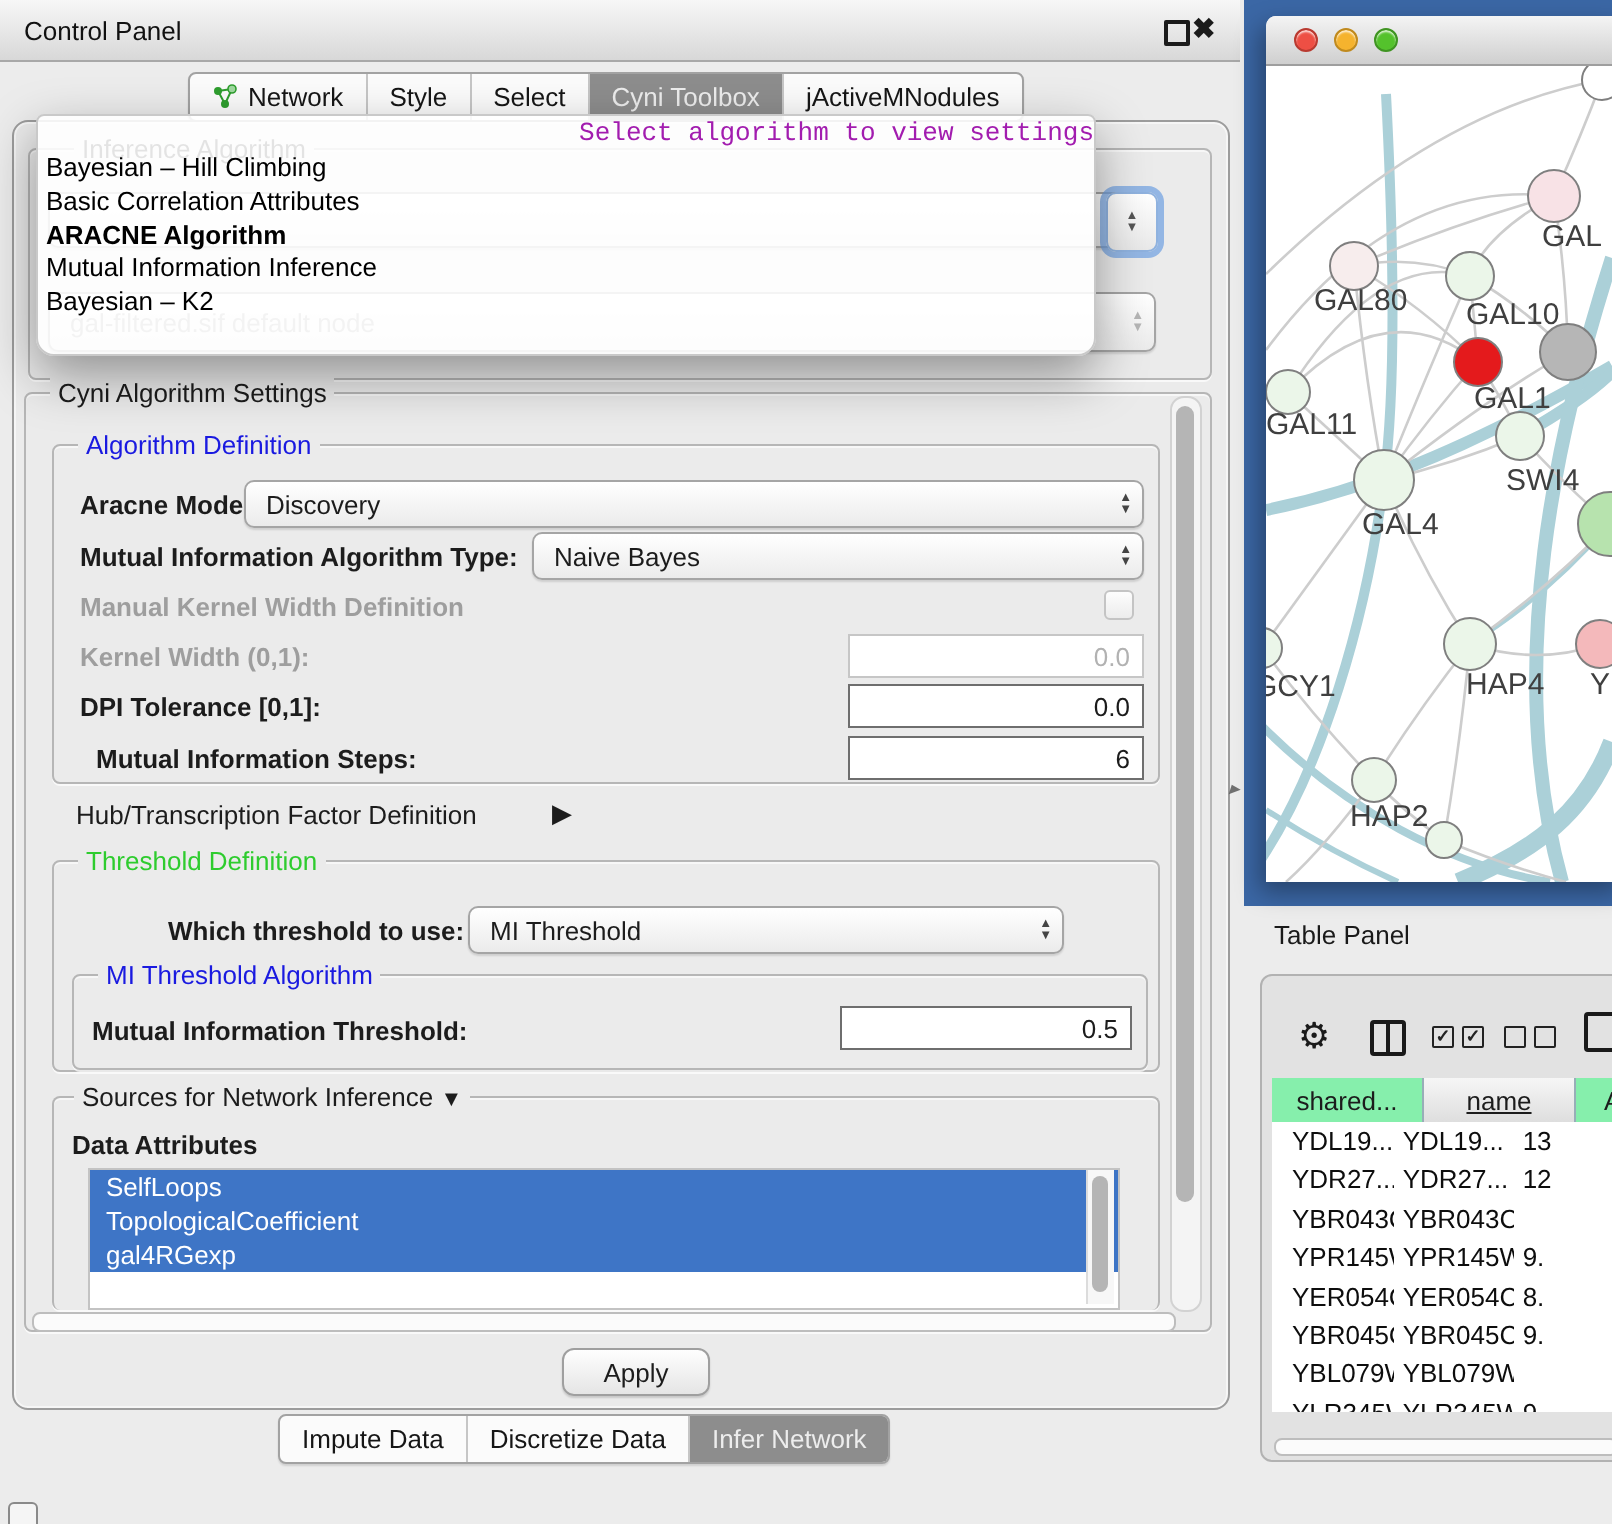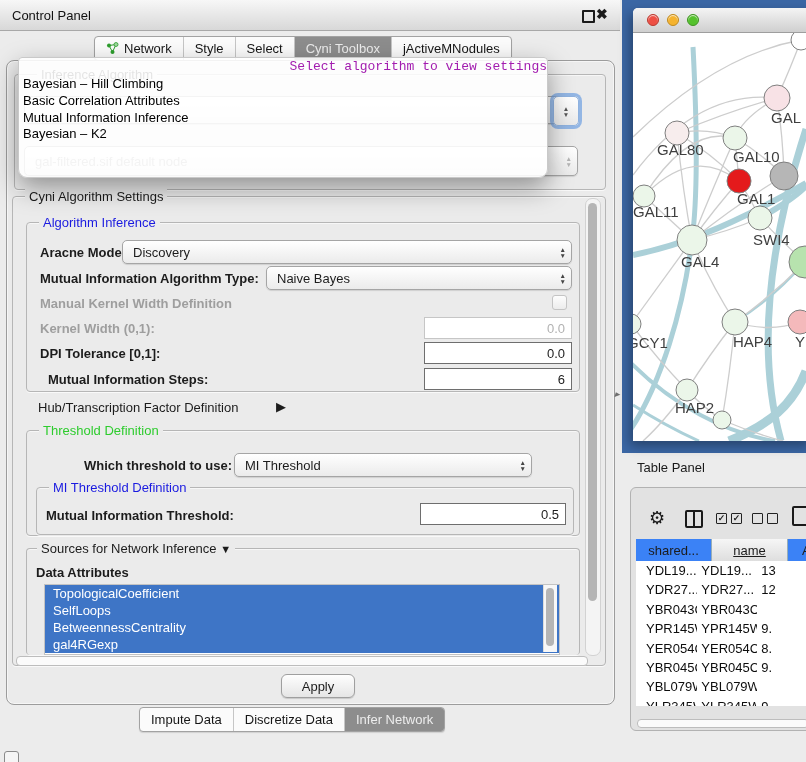--- a/index.html
+++ b/index.html
@@ -69,21 +69,21 @@
     border:1px solid #b2b2b2;border-radius:6px;overflow:hidden;}
   .tbicon{position:absolute;color:#1a1a1a;}
   .colsic{position:absolute;width:14px;height:14px;border:2px solid #1a1a1a;border-radius:2px;}
   .colsic:before{content:"";position:absolute;left:5.5px;top:0;width:2px;height:14px;background:#1a1a1a;}
   .cb{position:absolute;width:9px;height:9px;border:1.6px solid #222;border-radius:1px;
     display:flex;align-items:center;justify-content:center;font-size:9px;font-weight:bold;color:#222;line-height:9px;}
   .docic{position:absolute;width:13px;height:16px;border:2px solid #1a1a1a;border-radius:2px;}
   .tp-head{position:absolute;left:5px;top:51px;display:flex;height:22px;border-bottom:1px solid #8fa6b0;}
   .tp-head .hc{box-sizing:border-box;border-right:1px solid #98aeb8;display:flex;align-items:center;
     justify-content:center;color:#1c1c1c;overflow:hidden;white-space:nowrap;}
-  .tp-head .hc.blue{background:#3b82f6;}
+  .tp-head .hc.blue{background:#86efac;}
   .tp-head .hc.gray{background:linear-gradient(#f6f6f6,#dedede);text-decoration:underline;}
   .tp-body{position:absolute;left:5px;top:73px;width:200px;height:145px;background:#fff;overflow:hidden;}
   .tp-row{display:flex;height:19.4px;line-height:19.4px;color:#0d0d0d;}
   .tp-row span{box-sizing:border-box;overflow:hidden;white-space:nowrap;}
   .cursor-speck{position:absolute;left:615px;top:393px;width:0;height:0;
     border-left:5px solid #5a5a5a;border-bottom:4px solid transparent;border-top:1px solid transparent;
     transform:rotate(18deg);opacity:.85;}
   .corner-ic{position:absolute;left:4px;top:751px;width:13px;height:13px;border:1.5px solid #8a8a8a;
     border-radius:3px;background:#f5f5f5;}
   svg text{font-family:"Liberation Sans",sans-serif;}
@@ -135,34 +135,35 @@
 <div class="combo" style="left:24px;top:146px;width:554px;height:30px;box-sizing:border-box;color:#9c9c9c;">
   <span>gal-filtered.sif default node</span>
   <span class="arr" style="color:#b5b5b5;">▲<br>▼</span>
 </div>
 
 <div class="popup">
   <div class="hdr">Select algorithm to view settings</div>
   <div id="popup-items">
       <div class="it">Bayesian – Hill Climbing</div>
       <div class="it">Basic Correlation Attributes</div>
+      <div class="it sel">ARACNE Algorithm</div>
       <div class="it">Mutual Information Inference</div>
       <div class="it">Bayesian – K2</div>
     </div>
 </div>
 
 <div class="grp" style="left:12px;top:196px;width:592px;height:468px;">
   <span class="legend" style="left:12px;">Cyni Algorithm Settings</span>
 </div>
 <div class="vsb-track" style="left:585px;top:198px;width:14px;height:456px;">
   <div class="vsb-thumb" style="left:2px;top:4px;width:9px;height:398px;"></div>
 </div>
 
 <div class="grp" style="left:26px;top:222px;width:552px;height:168px;">
-  <span class="legend blue" style="left:12px;">Algorithm Inference</span>
+  <span class="legend blue" style="left:12px;">Algorithm Definition</span>
 </div>
 <span class="lbl" style="left:40px;top:245px;">Aracne Mode:</span>
 <div class="combo" style="left:122px;top:240px;width:450px;height:24px;box-sizing:border-box;">
   <span>Discovery</span>
   <span class="arr">▲<br>▼</span>
 </div>
 <span class="lbl" style="left:40px;top:271px;">Mutual Information Algorithm Type:</span>
 <div class="combo" style="left:266px;top:266px;width:306px;height:24px;box-sizing:border-box;">
   <span>Naive Bayes</span>
   <span class="arr">▲<br>▼</span>
@@ -187,38 +188,37 @@
 
 <div class="grp" style="left:26px;top:430px;width:552px;height:104px;">
   <span class="legend green" style="left:12px;">Threshold Definition</span>
 </div>
 <span class="lbl" style="left:84px;top:458px;">Which threshold to use:</span>
 <div class="combo" style="left:234px;top:453px;width:298px;height:24px;box-sizing:border-box;">
   <span>MI Threshold</span>
   <span class="arr">▲<br>▼</span>
 </div>
 <div class="grp" style="left:36px;top:487px;width:536px;height:46px;">
-  <span class="legend blue" style="left:12px;">MI Threshold Definition</span>
+  <span class="legend blue" style="left:12px;">MI Threshold Algorithm</span>
 </div>
 <span class="lbl" style="left:46px;top:508px;">Mutual Information Threshold:</span>
 <div class="inp" style="left:420px;top:503px;width:132px;height:20px;">
   <span>0.5</span>
 </div>
 
 <div class="grp" style="left:26px;top:548px;width:552px;height:106px;border-bottom:none;">
   <span class="legend" style="left:10px;">
     <span>Sources for Network Inference</span>
     <span style="font-size:11px;">▼</span>
   </span>
 </div>
 <span class="lbl" style="left:36px;top:565px;">Data Attributes</span>
 <div id="attr-list" class="attr-list" style="left:44px;top:584px;width:514px;height:69px;">
+    <div class="row sel">SelfLoops</div>
     <div class="row sel">TopologicalCoefficient</div>
-    <div class="row sel">SelfLoops</div>
-    <div class="row sel">BetweennessCentrality</div>
     <div class="row sel">gal4RGexp</div>
   </div>
 <div class="vsb-track" style="left:543px;top:585px;width:13px;height:67px;border-radius:0;border:none;border-left:1px solid #dcdcdc;background:#f7f7f7;">
   <div class="vsb-thumb" style="left:2px;top:3px;width:8px;height:58px;"></div>
 </div>
 <div class="hsb-thumb" style="left:16px;top:656px;width:570px;height:8px;"></div>
 
 <div class="btn" style="left:281px;top:674px;width:72px;height:22px;">
   <span>Apply</span>
 </div>

